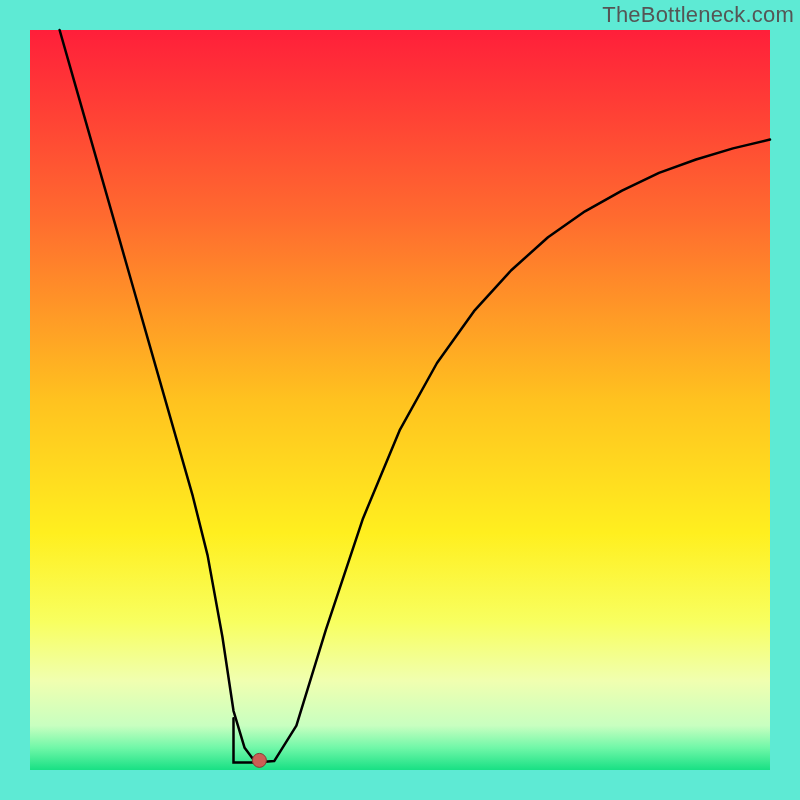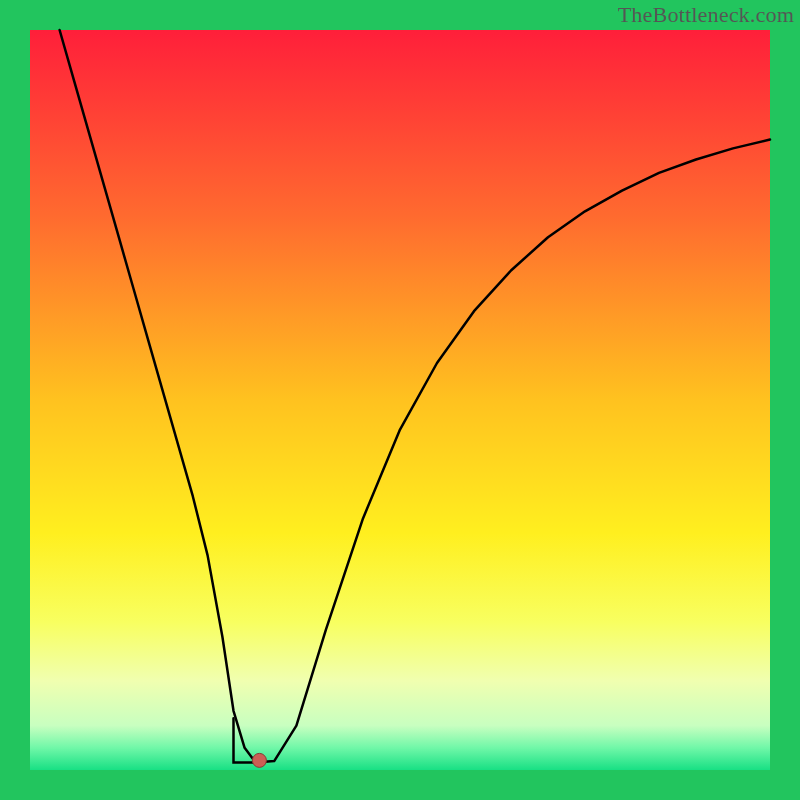--- a/index.html
+++ b/index.html
@@ -8,22 +8,21 @@
     width: 800px;
     height: 800px;
     background: #000;
     font-family: Arial, Helvetica, sans-serif;
     overflow: hidden;
   }
   .frame {
     position: relative;
     width: 800px;
     height: 800px;
-    background: #22c55e;
-    font-family: Liberation Serif, serif;
+    background: #5eead4;
   }
   .watermark {
     position: absolute;
     top: 2px;
     right: 6px;
     color: #555;
     font-size: 22px;
     letter-spacing: 0.2px;
     user-select: none;
   }

